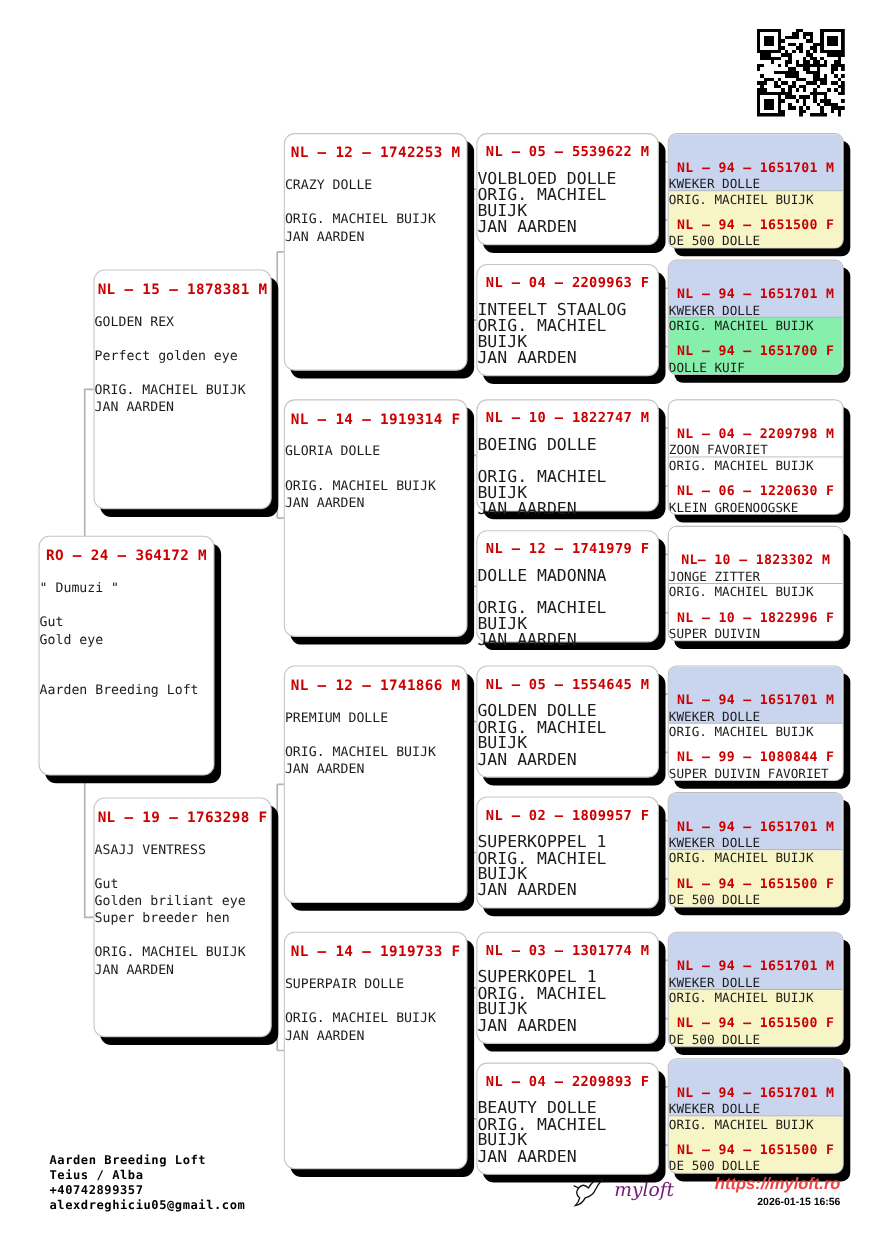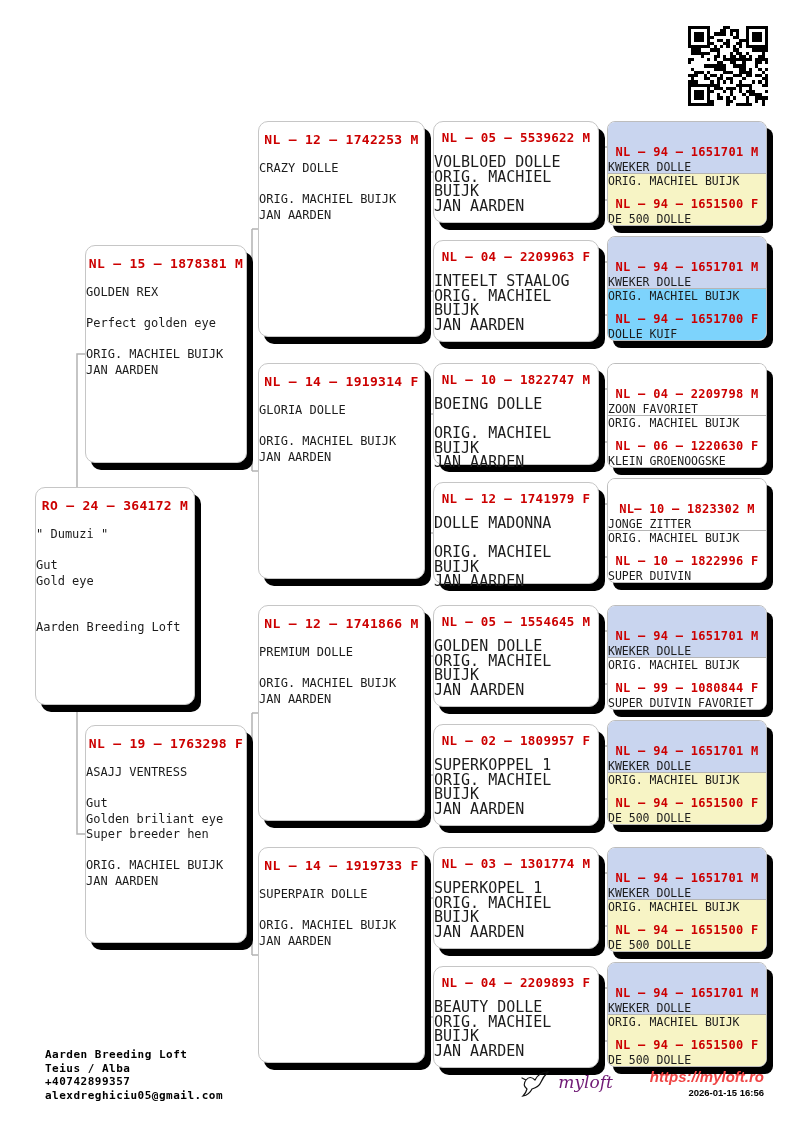--- a/index.html
+++ b/index.html
@@ -486,21 +486,21 @@
       <div class="body">DE 500 DOLLE
 ORIG. MACHIEL BUIJK</div>
     </div>
   </div>
   <div class="pair" style="top:236px">
     <div class="g5box first" style="background: rgb(201, 213, 239);">
       <div class="ring">NL – 94 – 1651701 M</div>
       <div class="body">KWEKER DOLLE
 ORIG. MACHIEL BUIJK</div>
     </div>
-    <div class="g5box" style="background: #7dd3fc;">
+    <div class="g5box" style="background: #86efac;">
       <div class="ring">NL – 94 – 1651700 F</div>
       <div class="body">DOLLE KUIF
 ORIG. MACHIEL BUIJK</div>
     </div>
   </div>
   <div class="pair" style="top:363px">
     <div class="g5box first" style="background: rgb(255, 255, 255);">
       <div class="ring">NL – 04 – 2209798 M</div>
       <div class="body">ZOON FAVORIET
 ORIG. MACHIEL BUIJK</div>

